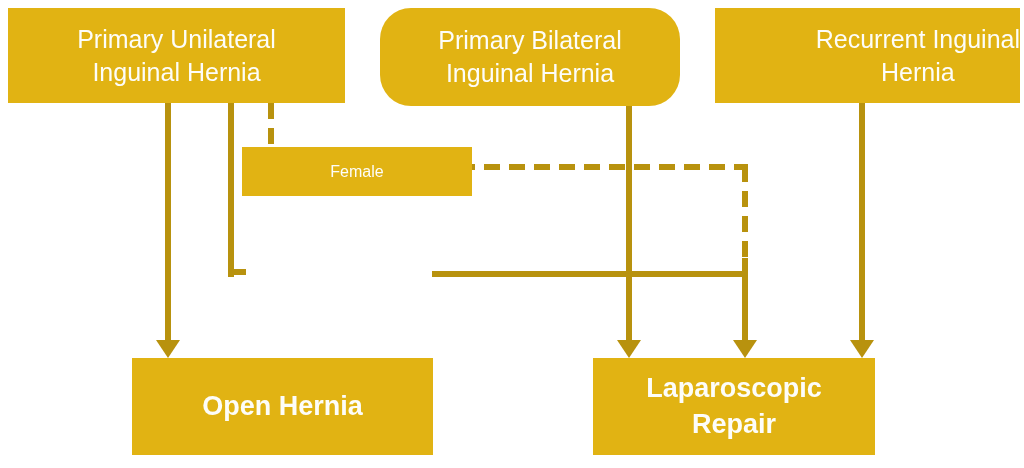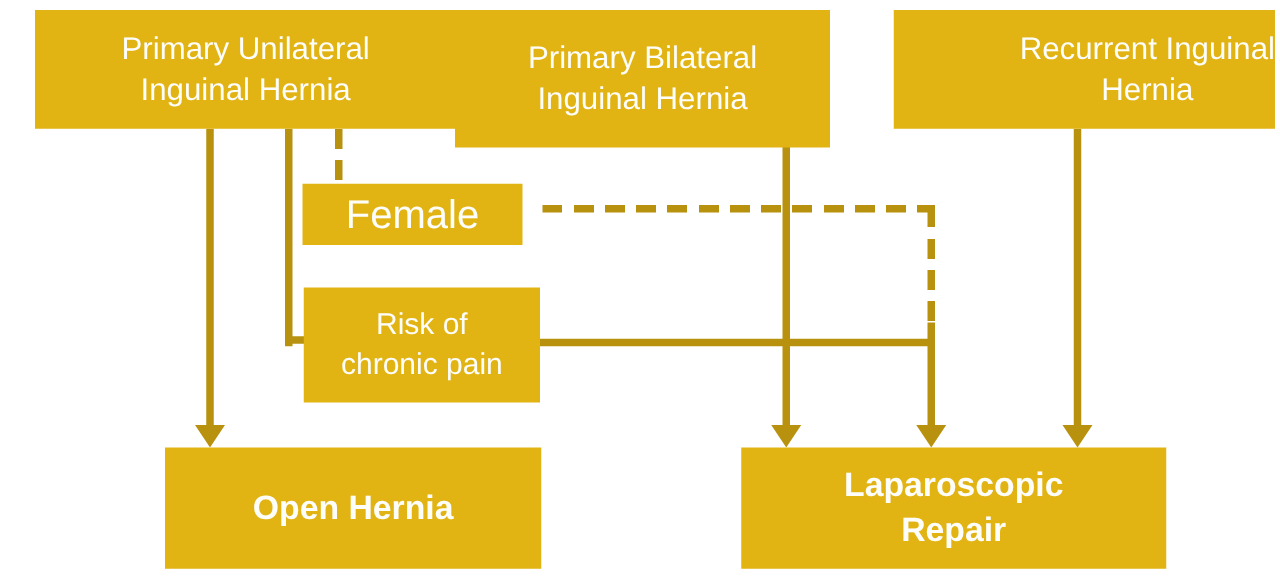--- a/index.html
+++ b/index.html
@@ -32,29 +32,29 @@
     background: repeating-linear-gradient(to bottom, #B8920E 0 16px, transparent 16px 25px);
   }
   .arrowhead {
     position: absolute;
     width: 0; height: 0;
     border-left: 12px solid transparent;
     border-right: 12px solid transparent;
     border-top: 18px solid #B8920E;
   }
   
-  #box-primary-unilateral { left: 8px;   top: 8px;  width: 337px; height: 95px; font-size: 25px; margin-left: 20px; }
-  #box-primary-bilateral  { left: 364px; top: 8px;  width: 300px; height: 110px; font-size: 25px; }
+  #box-primary-unilateral { left: 8px;   top: 8px;  width: 337px; height: 95px; font-size: 25px; }
+  #box-primary-bilateral  { left: 380px; top: 8px;  width: 300px; height: 98px; font-size: 25px; border-radius: 31px; }
   #box-recurrent          { left: 715px; top: 8px;  width: 305px; height: 95px; font-size: 25px; justify-content: flex-end; }
   
-  #box-female { left: 242px; top: 147px; width: 176px; height: 49px; font-size: 32px; justify-content: center; }
+  #box-female { left: 242px; top: 147px; width: 230px; height: 49px; font-size: 16px; justify-content: center; }
   #box-risk   { left: 243px; top: 230px; width: 189px; height: 92px; font-size: 24px; }
   
   #box-open { left: 132px; top: 358px; width: 301px; height: 97px; font-size: 27px; font-weight: bold; }
-  #box-lap  { left: 593px; top: 358px; width: 340px; height: 97px; font-size: 27px; font-weight: bold; }
+  #box-lap  { left: 593px; top: 358px; width: 282px; height: 97px; font-size: 27px; font-weight: bold; }
   
   #l-uni-open      { left: 165px; top: 103px; width: 6px;  height: 238px; }
   #a-uni-open      { left: 156px; top: 340px; }
   #l-uni-risk-v    { left: 228px; top: 103px; width: 6px;  height: 174px; }
   #l-uni-risk-h    { left: 228px; top: 269px; width: 18px; height: 6px; }
   #l-uni-female    { left: 268px; top: 103px; width: 6px;  height: 44px; }
   #l-female-lap-h  { left: 434px; top: 164px; width: 314px; height: 6px; }
   #l-female-lap-v  { left: 742px; top: 166px; width: 6px;  height: 98px; }
   #l-merge-lap     { left: 742px; top: 258px; width: 6px;  height: 83px; }
   #a-merge-lap     { left: 733px; top: 340px; }
@@ -93,24 +93,20 @@
     <span class="lbl">Primary Bilateral
 Inguinal Hernia</span>
   </div>
   <div class="node" id="box-recurrent">
     <span class="lbl">Recurrent Inguinal
 Hernia</span>
   </div>
   <div class="node" id="box-female">
     <span class="lbl">Female</span>
   </div>
-  <div class="node" id="box-risk">
-    <span class="lbl">Risk of
-chronic pain</span>
-  </div>
   <div class="node" id="box-open">
     <span class="lbl">Open Hernia</span>
   </div>
   <div class="node" id="box-lap">
     <span class="lbl">Laparoscopic
 Repair</span>
   </div>
 
 </div>
 

